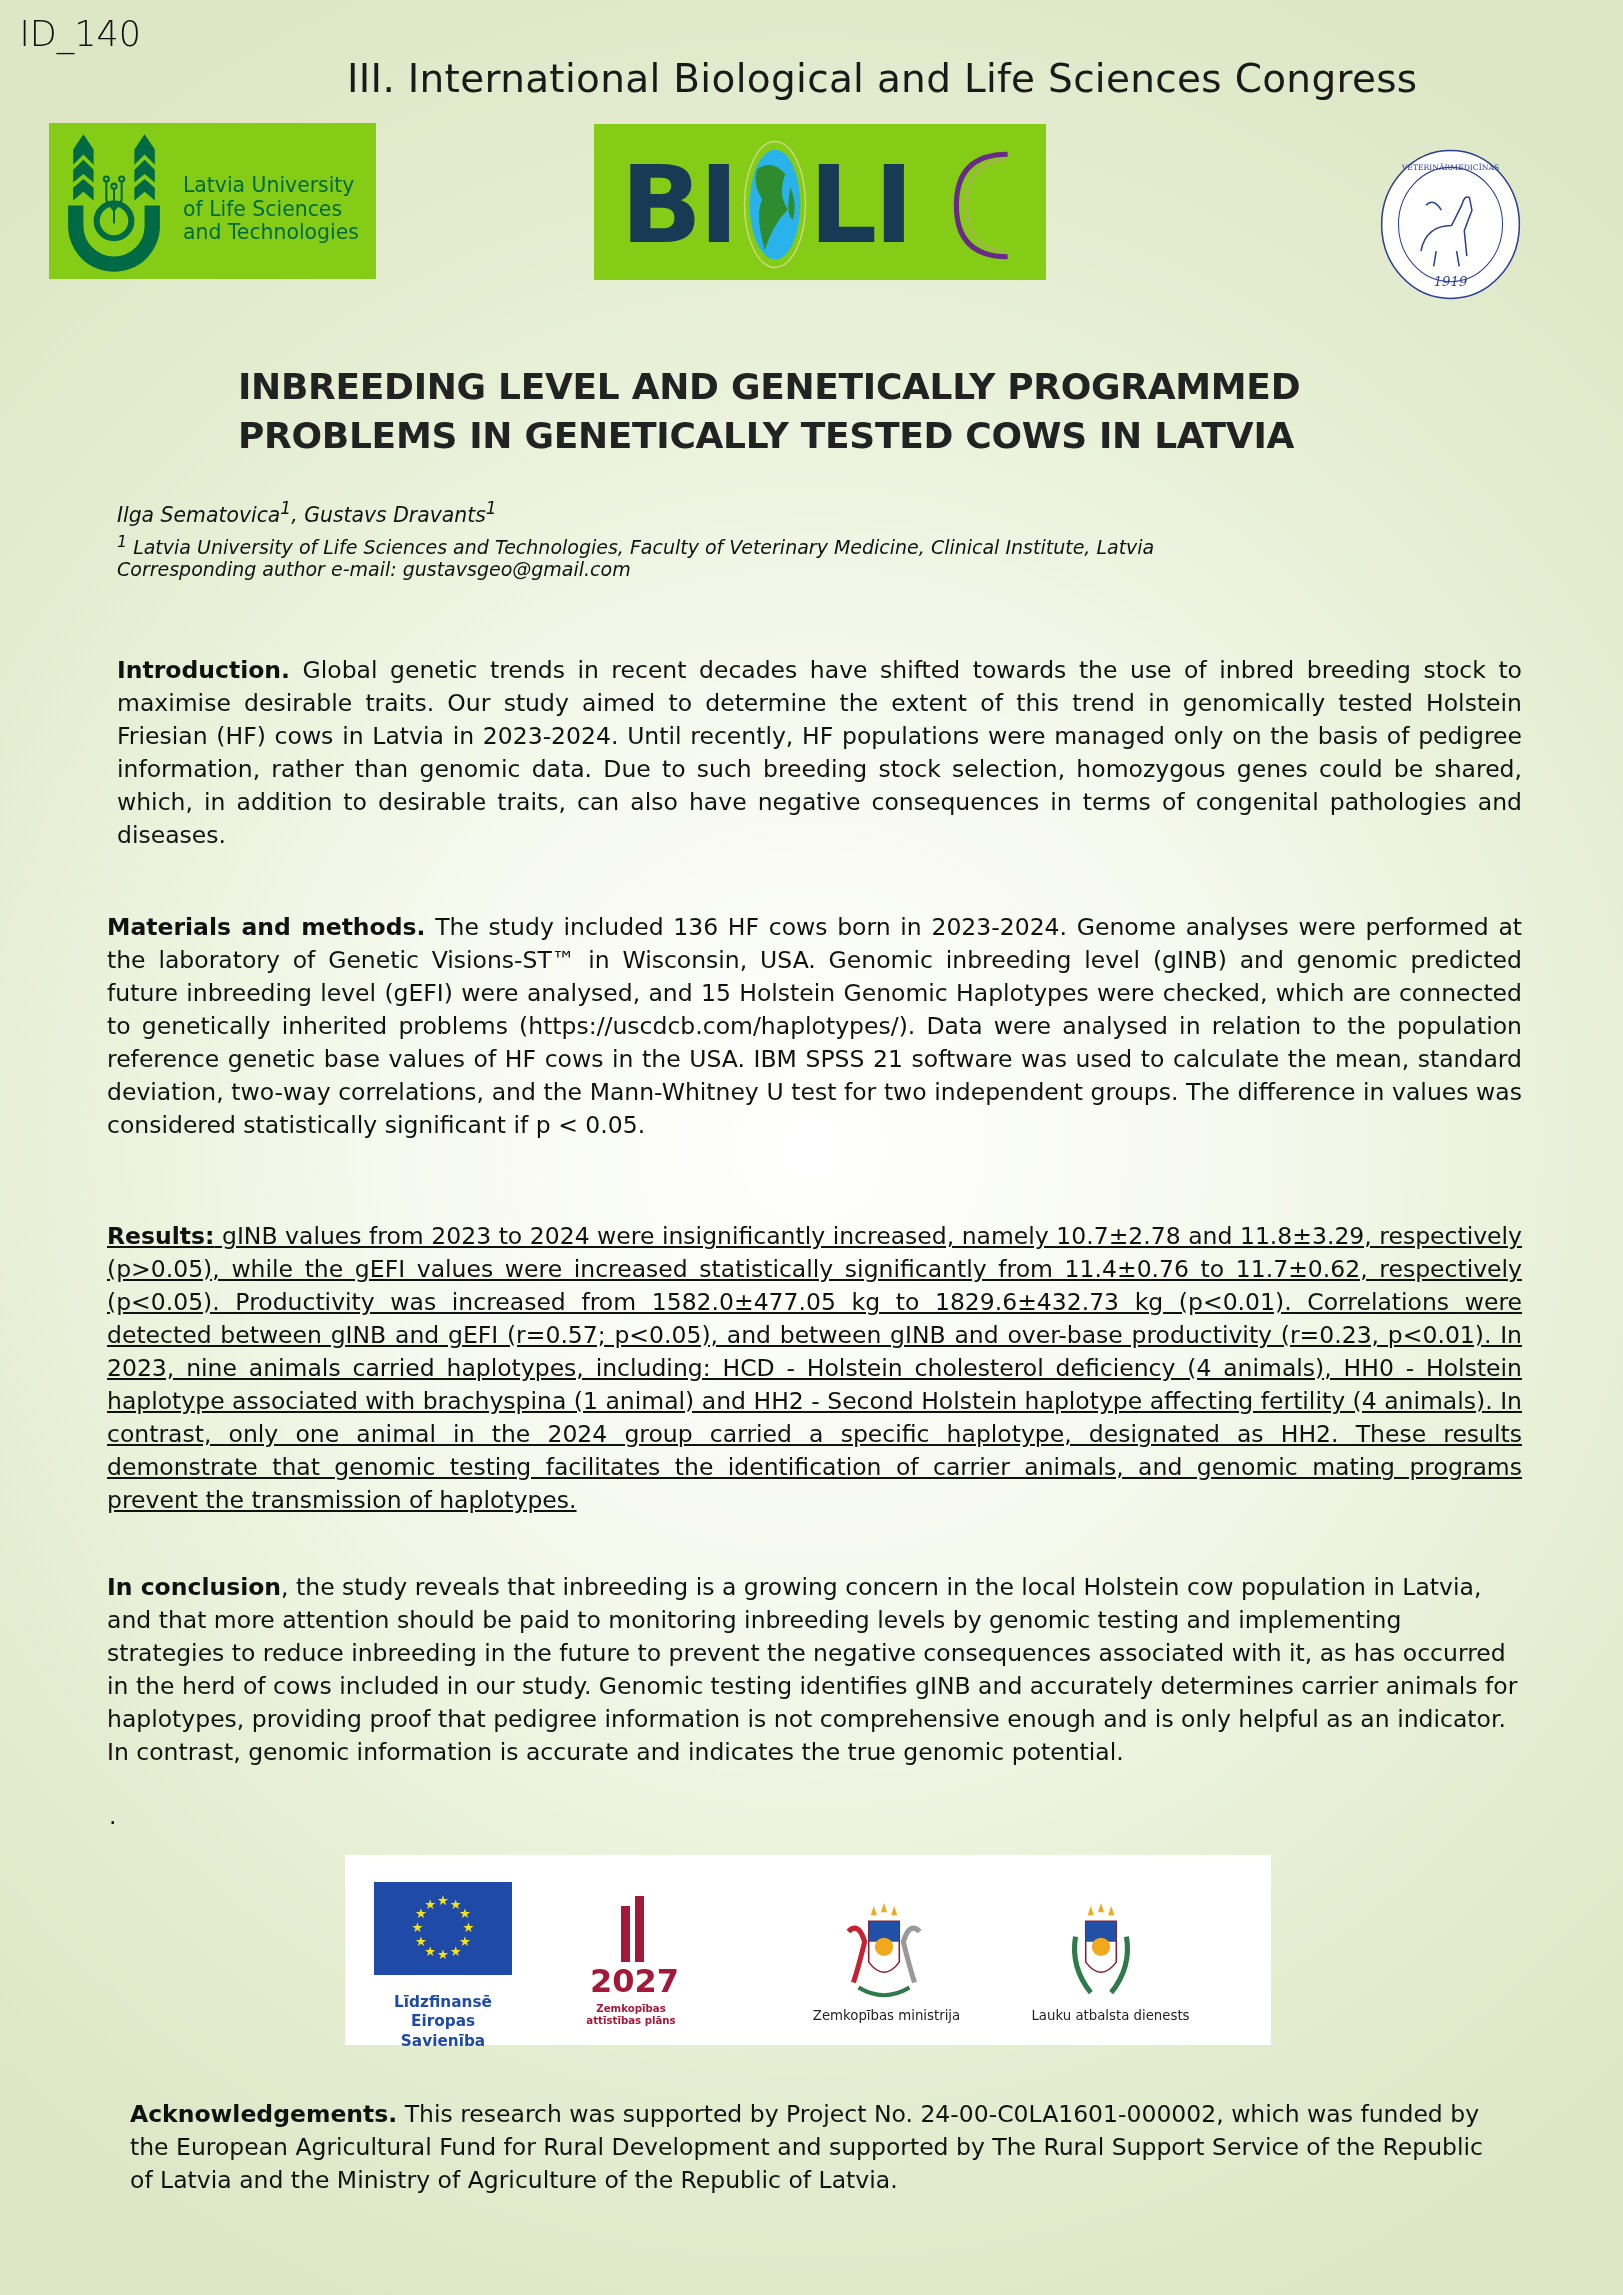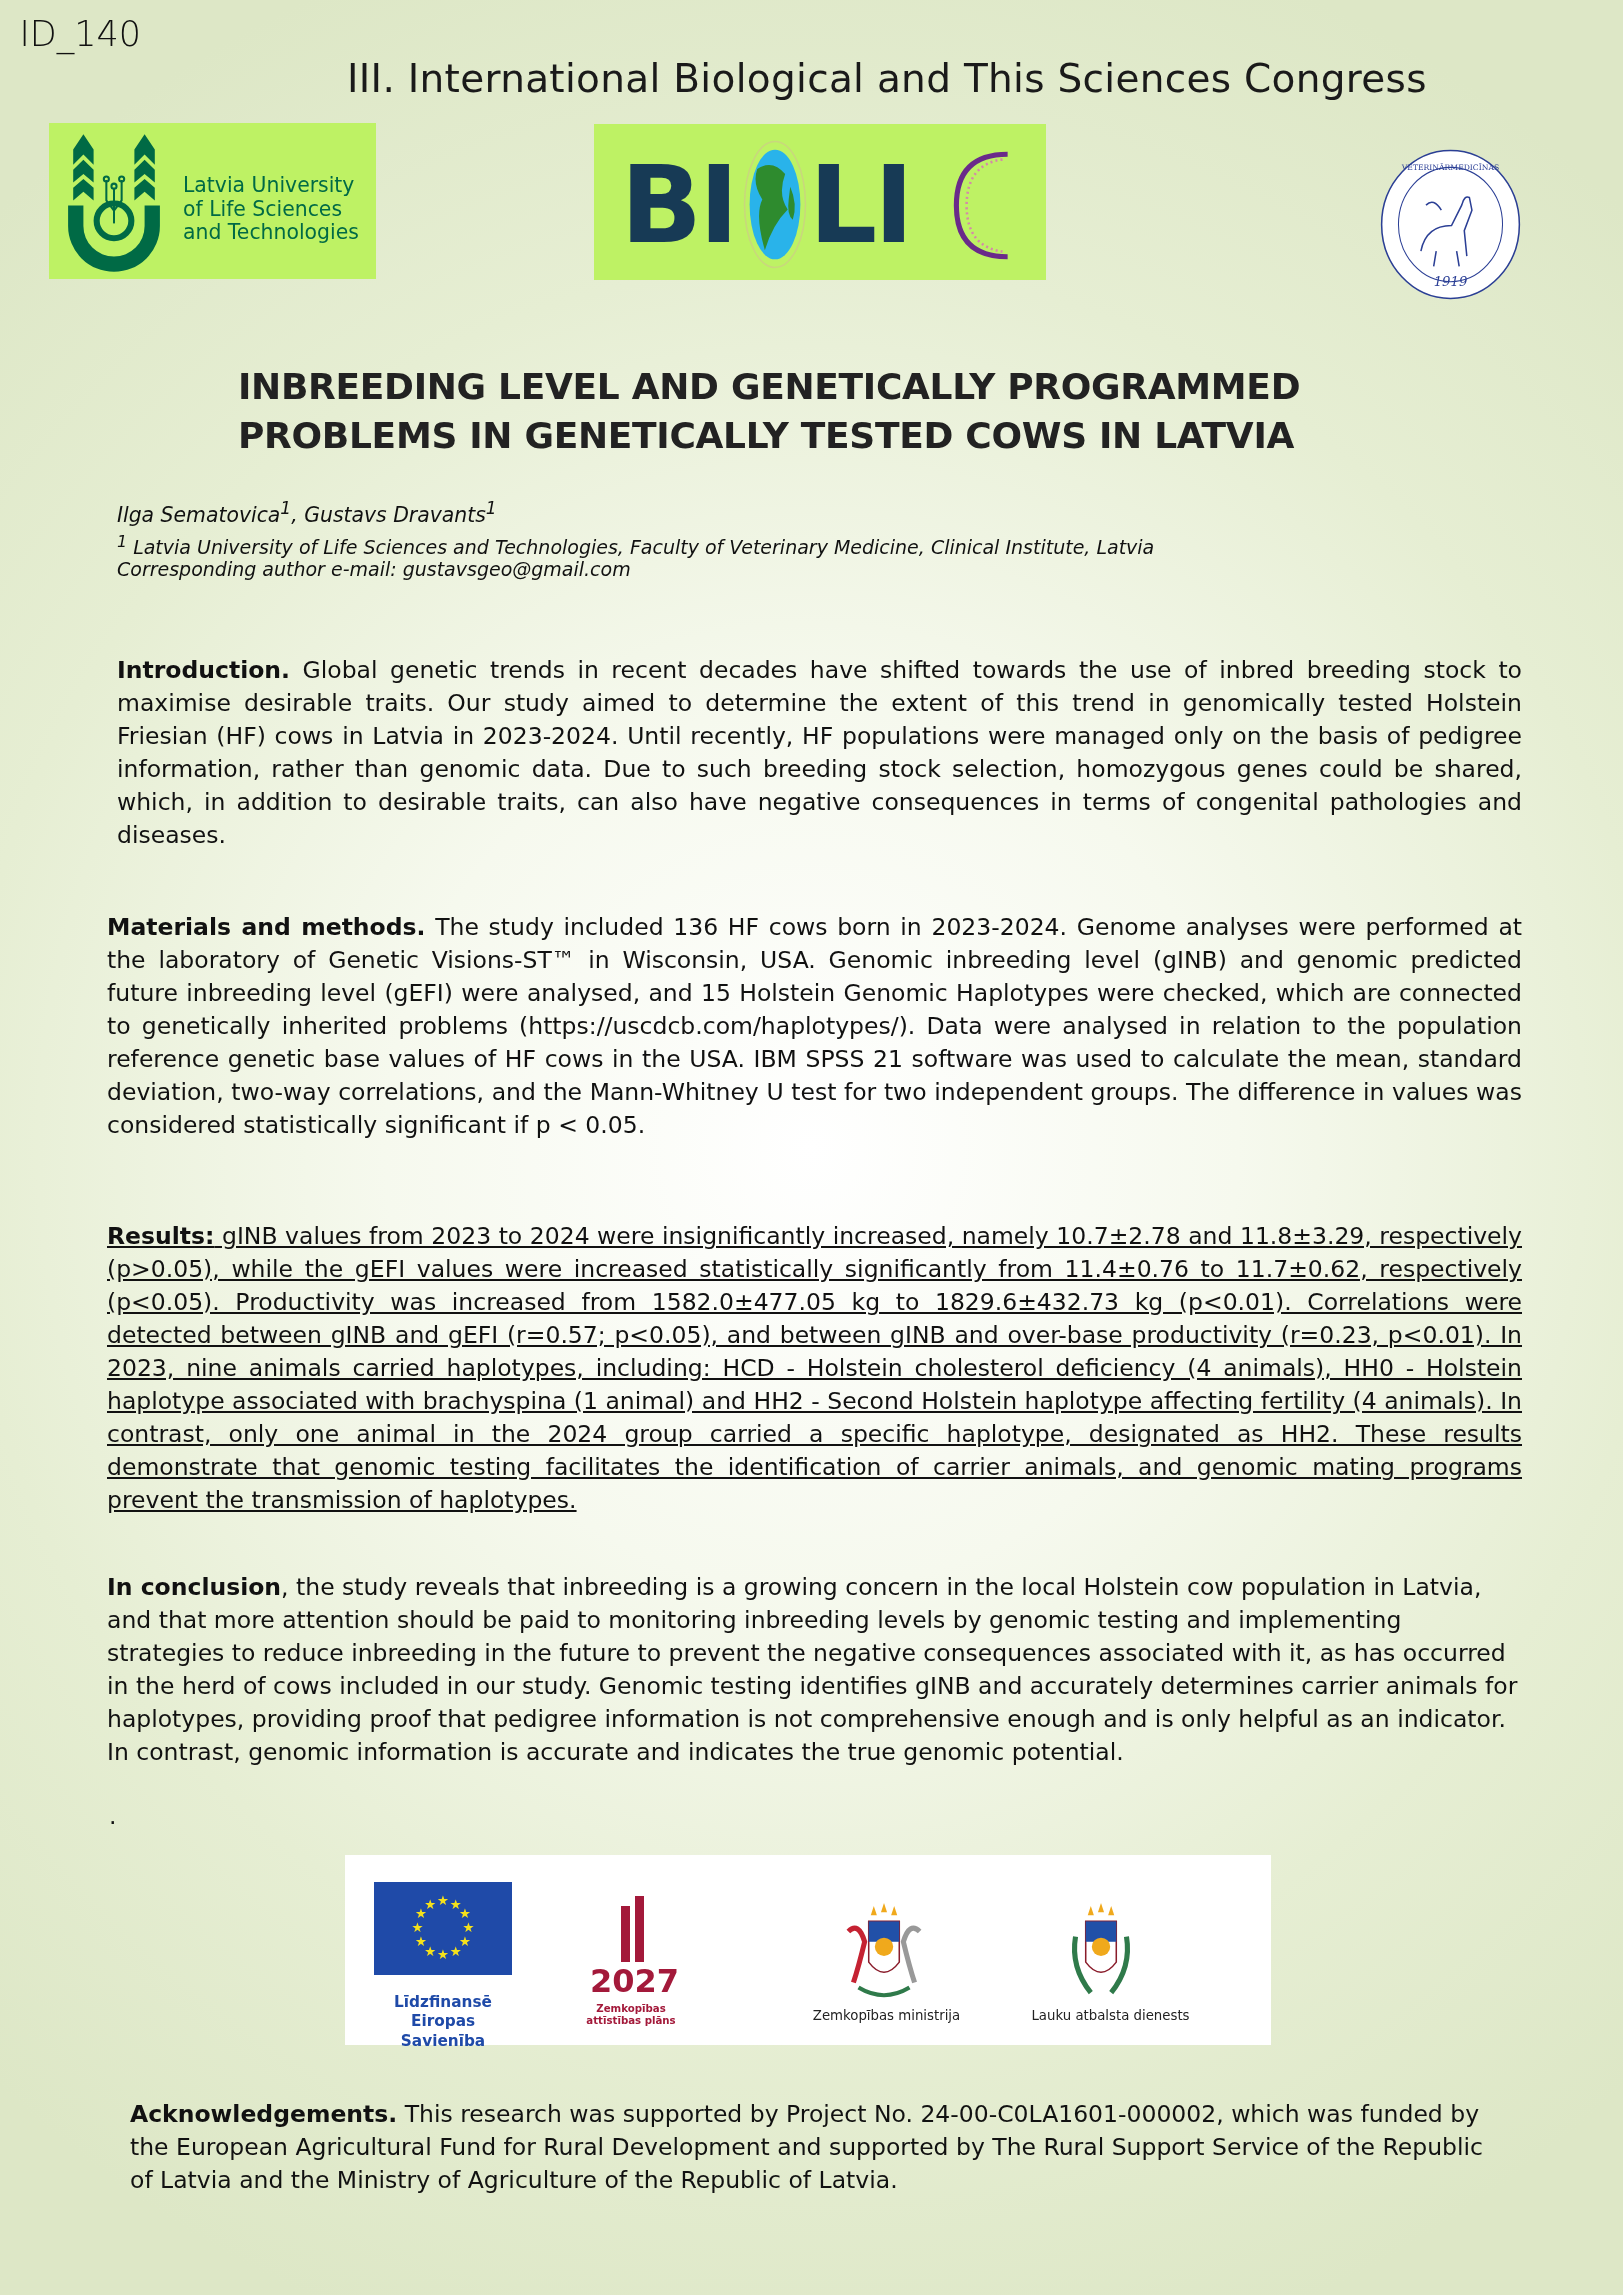--- a/index.html
+++ b/index.html
@@ -4,21 +4,21 @@
   <style>
     html, body { margin: 0; padding: 0; }
     body {
       width: 1624px; height: 2295px; position: relative; overflow: hidden;
       background: radial-gradient(ellipse 75% 55% at 50% 50%, #ffffff 0%, #f6f9ee 35%, #e6eed3 70%, #dde7c6 100%);
       font-family: "DejaVu Sans", sans-serif; color: #111;
     }
     .abs { position: absolute; }
     #poster-id { left: 19.4px; top: 14.3px; font-size: 35px; color: #111; font-weight: 300; }
     #congress { left: 347px; top: 56px; font-size: 39px; color: #1a1a1a; letter-spacing: 0.3px; }
-    .logo-box { background: #bef264; position: absolute; }
+    .logo-box { background: #84cc16; position: absolute; }
     #llu-logo { left: 49px; top: 123px; width: 327px; height: 156px; }
     #biolic-logo { left: 594px; top: 124px; width: 452px; height: 156px; }
     #vet-seal { left: 1375px; top: 149px; width: 151px; height: 151px; }
     #title { left: 238px; top: 362px; width: 1175px; font-family: "DejaVu Sans", sans-serif; font-weight: bold; font-size: 36px; line-height: 49px; color: #222; letter-spacing: -0.3px; }
     #authors { left: 117px; top: 498px; font-style: italic; font-size: 20.4px; color: #111; }
     #affil { left: 117px; top: 532px; font-style: italic; font-size: 19px; color: #111; }
     #email { left: 117px; top: 558px; font-style: italic; font-size: 19px; color: #111; }
     .section { position: absolute; font-size: 23.5px; line-height: 33px; text-align: justify; color: #111; }
     .section b { font-weight: bold; }
     #intro { left: 117px; top: 654px; width: 1405px; }
@@ -27,21 +27,21 @@
     #conclusion { left: 107px; top: 1571px; width: 1415px; text-align: left; }
     #dot { left: 109px; top: 1802px; font-size: 23.5px; }
     #sponsors { left: 345px; top: 1855px; width: 926px; height: 190px; background: #fff; position: absolute; }
     #ack { left: 130px; top: 2098px; width: 1379px; font-size: 23.5px; line-height: 33px; text-align: left; }
     .spon-label { position: absolute; text-align: center; font-size: 13.3px; }
   </style>
 </head>
 <body>
 
 <div class="abs" id="poster-id">ID_140</div>
-<div class="abs" id="congress">III. International Biological and This Sciences Congress</div>
+<div class="abs" id="congress">III. International Biological and Life Sciences Congress</div>
 
 <div class="logo-box" id="llu-logo">
   <svg width="102" height="138" style="position:absolute;left:14.3px;top:11.2px" viewBox="0 0 200 270">
     <g fill="#006a45">
       <path d="M20 30 L40 0 L60 30 L60 60 L40 40 L20 60 Z"></path>
       <path d="M20 70 L40 50 L60 70 L60 95 L40 78 L20 95 Z"></path>
       <path d="M20 105 L40 88 L60 105 L60 130 L40 113 L20 130 Z"></path>
       <path d="M140 30 L160 0 L180 30 L180 60 L160 40 L140 60 Z"></path>
       <path d="M140 70 L160 50 L180 70 L180 95 L160 78 L140 95 Z"></path>
       <path d="M140 105 L160 88 L180 105 L180 130 L160 113 L140 130 Z"></path>

